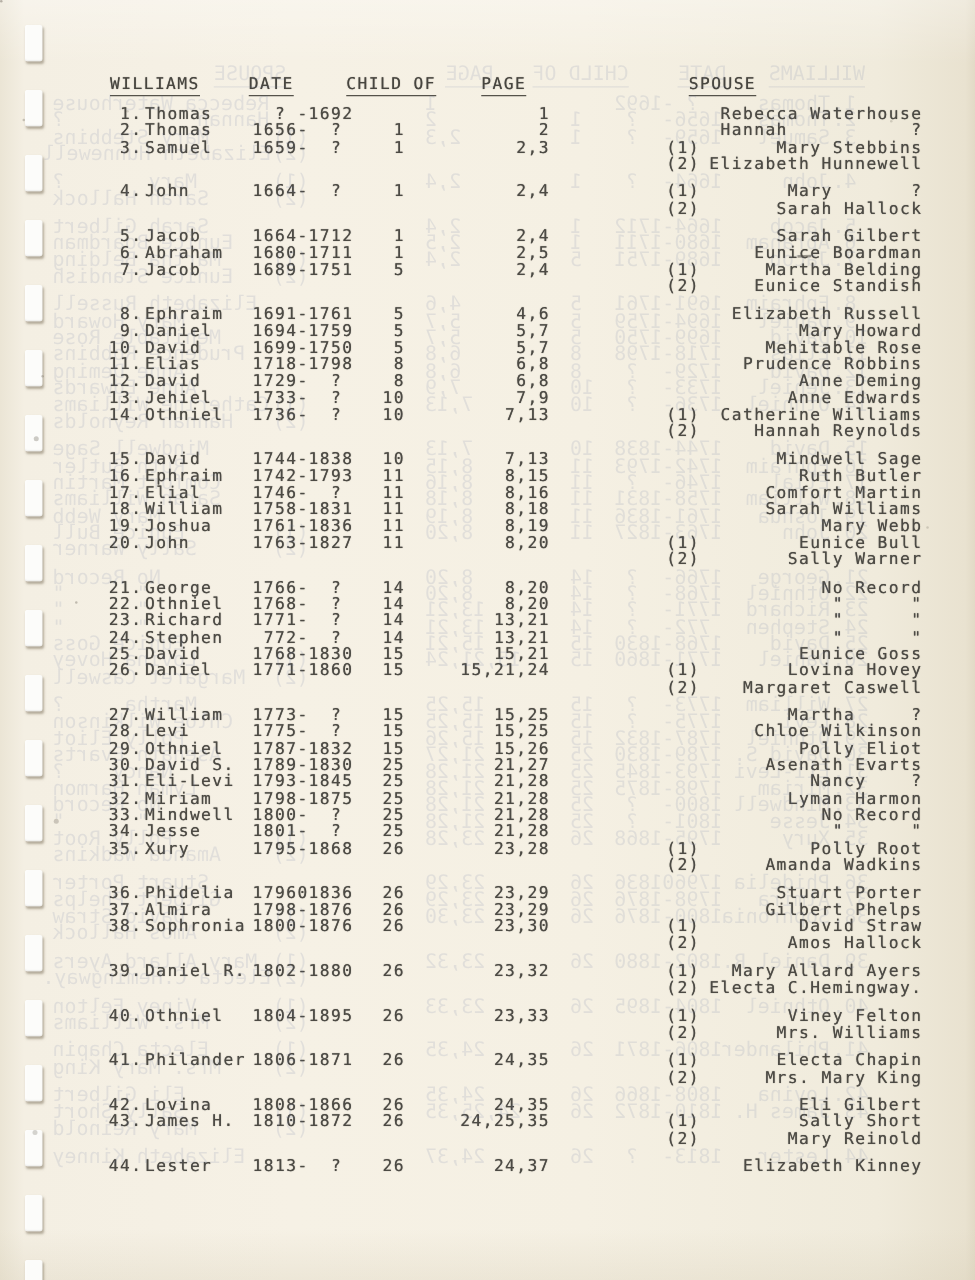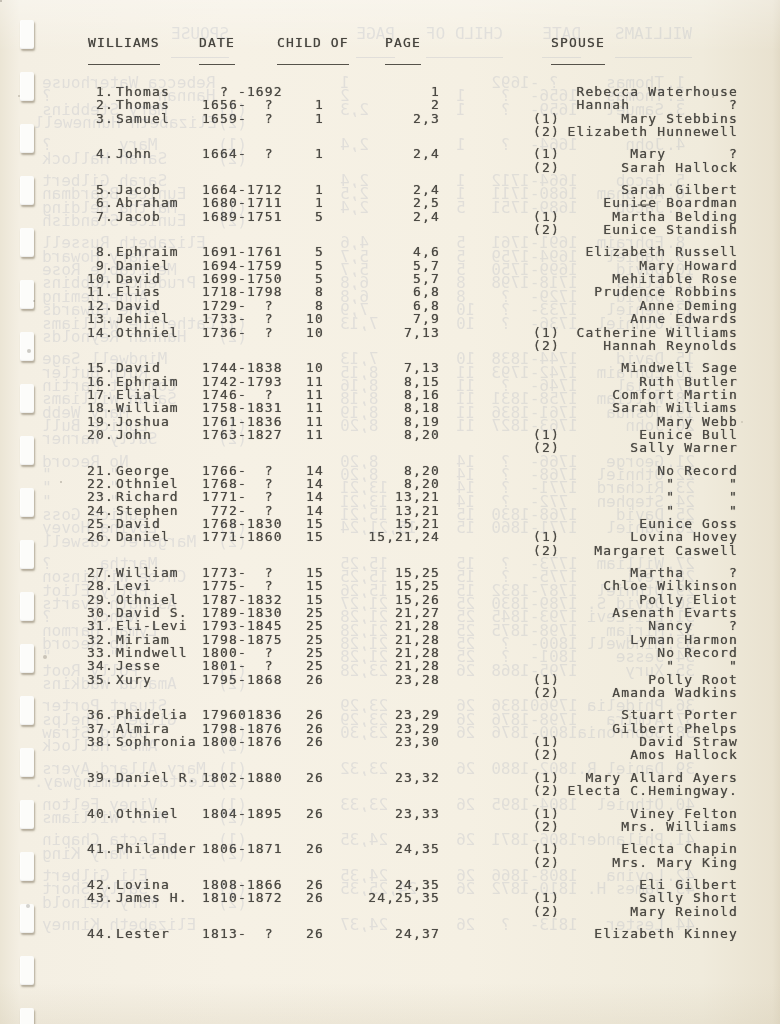--- a/index.html
+++ b/index.html
@@ -14,21 +14,21 @@
   #page{position:absolute;inset:0;}
   
   .hole{
     position:absolute;left:20px;width:14px;height:29px;
     background:#fcfcfa;border-radius:2px;
     box-shadow:1px 2px 2px rgba(125,115,92,.55), inset 0 -1px 1px rgba(0,0,0,.06), inset 1px 0 1px rgba(255,255,255,.9);
   }
   
   #content{position:absolute;inset:0;color:#4c4a44;font-size:13px;letter-spacing:1.15px;}
   #content .tw{text-shadow:0 0 .7px rgba(76,74,68,.85);}
-  .hdr{position:absolute;top:35px;white-space:pre;border-bottom:1.4px solid #55524a;padding-bottom:14px;color:#47453f;}
+  .hdr{position:absolute;top:60px;white-space:pre;border-bottom:1.4px solid #55524a;padding-bottom:1px;color:#47453f;}
   #rows{position:absolute;top:84px;left:0;right:0;}
   .row{display:flex;align-items:baseline;height:13.35px;padding-left:85px;}
   .row.gap{margin-top:9px;}
   .c{white-space:pre;overflow:visible;flex:none;}
   .c-num{width:29px;text-align:right;}
   .c-name{width:86px;margin-left:2px;}
   .c-date{width:86px;}
   .c-child{width:36px;text-align:right;}
   .c-page{width:116px;text-align:right;}
   .c-spmark{width:30px;margin-left:93px;}

